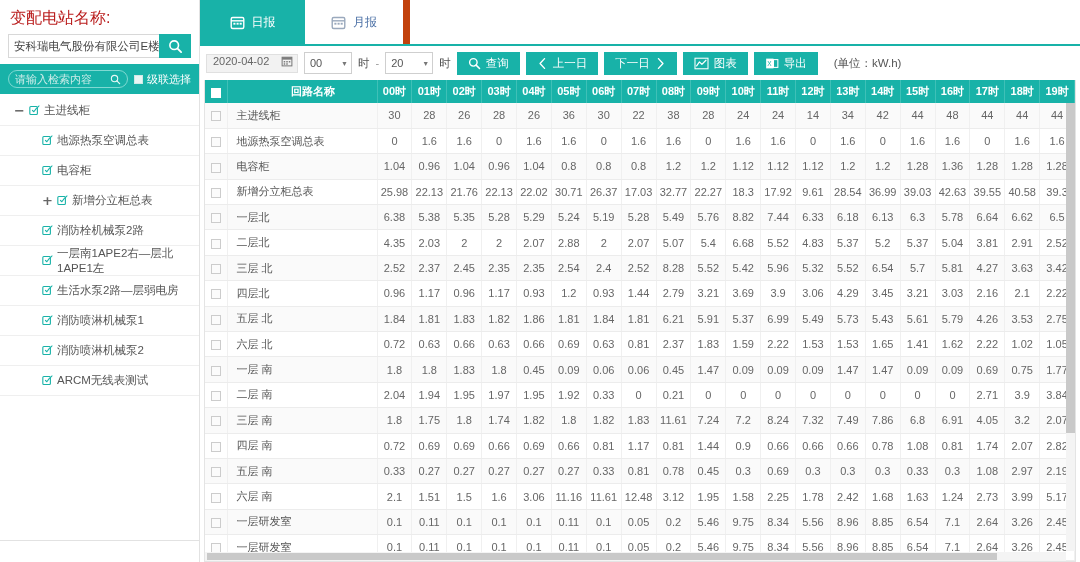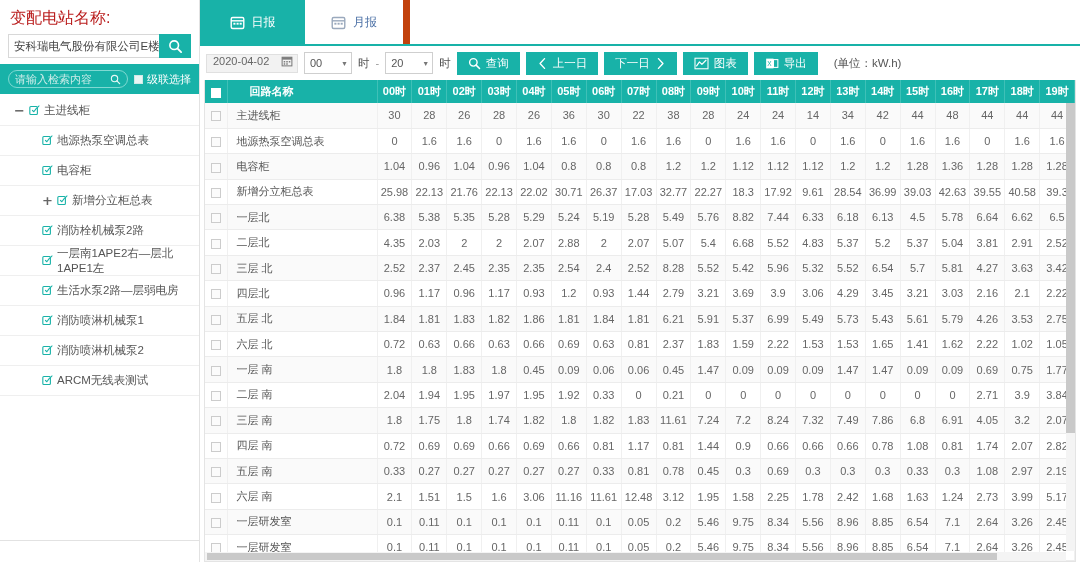--- a/index.html
+++ b/index.html
@@ -116,21 +116,21 @@
     flex: 1; margin: 0 4px 0 4px; border: 1px solid #e4e4e4; border-top: none;
     overflow: hidden; position: relative; background: #fff;
   }
   table { border-collapse: collapse; width: 100%; table-layout: fixed; }
   thead th {
     background: #18b2a8; color: #fff; font-size: 11px; font-weight: bold;
     height: 23px; border-right: 1px solid #3fc0b7; text-align: center;
     padding: 0; white-space: nowrap;
   }
   thead th.cb { width: 22px; }
-  thead th.nm { width: 150px; text-align: left; padding-left: 22px; }
+  thead th.nm { width: 150px; text-align: center; padding-left: 22px; }
   tbody td {
     height: 25.4px; border-bottom: 1px solid #ececec; border-right: 1px solid #f0f0f0;
     font-size: 11px; color: #666; text-align: center; padding: 0;
     white-space: nowrap; overflow: hidden;
   }
   tbody td.cb { width: 22px; }
   tbody td.nm { width: 150px; text-align: left; padding-left: 9px; color: #555; }
   tbody tr:nth-child(odd) { background: #fafafa; }
   tbody tr:nth-child(even) { background: #ffffff; }
   .chk {
@@ -524,21 +524,21 @@
               <td>5.24</td>
               <td>5.19</td>
               <td>5.28</td>
               <td>5.49</td>
               <td>5.76</td>
               <td>8.82</td>
               <td>7.44</td>
               <td>6.33</td>
               <td>6.18</td>
               <td>6.13</td>
-              <td>4.5</td>
+              <td>6.3</td>
               <td>5.78</td>
               <td>6.64</td>
               <td>6.62</td>
               <td>6.5</td>
             </tr>
             <tr>
               <td class="cb"><span class="chk"></span></td>
               <td class="nm">二层北</td>
               <td>4.35</td>
               <td>2.03</td>

